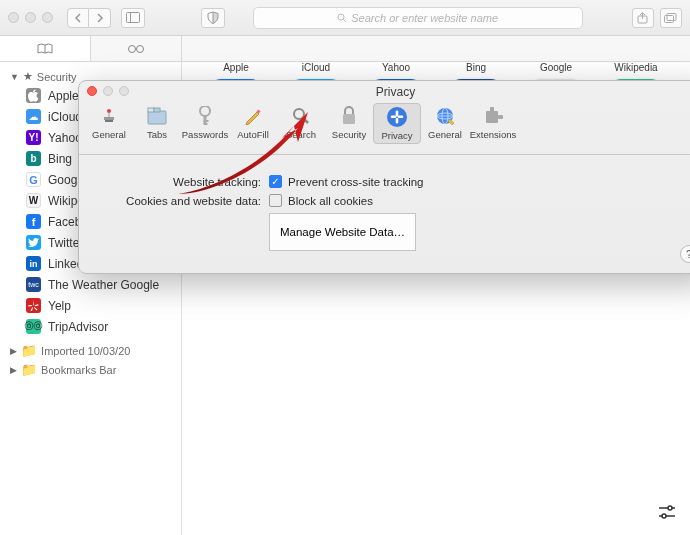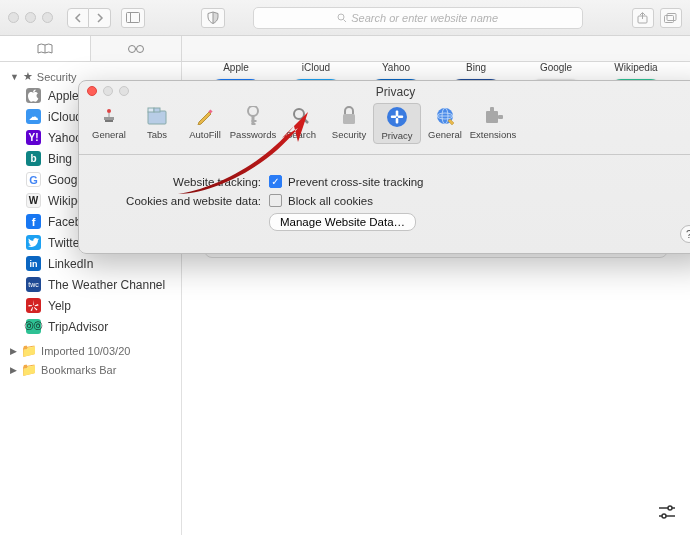--- a/index.html
+++ b/index.html
@@ -64,21 +64,21 @@
   .modal-toolbar{display:flex;padding:2px 6px 10px;gap:0;border-bottom:1px solid #c9c9c9;}
   .tool{display:flex;flex-direction:column;align-items:center;width:48px;padding:2px 0;font-size:9.5px;color:#444;border-radius:4px;}
   .tool.active{background:#dedede;border:1px solid #c3c3c3;}
   .tool-icon{width:22px;height:22px;display:flex;align-items:center;justify-content:center;margin-bottom:2px;}
   .modal-body{padding:14px 18px 16px;position:relative;}
   .field-row{display:flex;align-items:center;margin:6px 0;font-size:11.5px;color:#2b2b2b;}
   .field-label{width:172px;text-align:right;padding-right:8px;}
   .chk{width:13px;height:13px;border:1px solid #9a9a9a;border-radius:2px;display:inline-flex;align-items:center;justify-content:center;margin-right:6px;}
   .chk.checked{background:#2a7cf6;border-color:#2a7cf6;}
   .chk.checked:after{content:"✓";font-size:10px;color:#fff;}
-  .mbtn{padding:2px 10px;font-size:11.5px;background:#fdfdfd;border:1px solid #c4c4c4;border-radius:8px;}
+  .mbtn{padding:12px 10px;font-size:11.5px;background:#fdfdfd;border:1px solid #c4c4c4;border-radius:0;}
   .help{position:absolute;right:14px;bottom:10px;width:18px;height:18px;border:1px solid #bbb;border-radius:50%;display:flex;align-items:center;justify-content:center;font-size:11px;color:#555;background:#fafafa;}
 
   
   .arrow{position:absolute;left:170px;top:100px;pointer-events:none;}
 
   .sliders{position:absolute;right:14px;bottom:12px;color:#444;}
 </style>
 </head>
 <body>
 
@@ -219,21 +219,21 @@
         <div class="sb-item">
           <span class="favicon" style="background:#0a66c2;">
             <span style="color:#fff;font-weight:bold;font-size:9px">in</span>
           </span>
           <span>LinkedIn</span>
         </div>
         <div class="sb-item">
           <span class="favicon" style="background:#1f4a94;">
             <span style="color:#fff;font-size:7px;line-height:1">twc</span>
           </span>
-          <span>The Weather Channel</span>
+          <span>The Weather Google</span>
         </div>
         <div class="sb-item">
           <span class="favicon" style="background:#d32323;">
             <svg width="11" height="11" viewBox="0 0 11 11">
               <path d="M5 0 L5.8 5 L5 5.3 Z M6.5 5.5 L10 4 L10.5 5.5 L7 6.3 Z M6.3 7 L9.5 9.5 L8.5 10.5 L6 7.8 Z M5 7.2 L4 11 L2.5 10.5 L4.5 7 Z M4.3 6 L0.5 6.5 L0.5 5 L4 5.3 Z" fill="#fff"></path>
             </svg>
           </span>
           <span>Yelp</span>
         </div>
         <div class="sb-item">
@@ -354,37 +354,37 @@
           <svg width="20" height="18" viewBox="0 0 20 18">
             <rect x="1" y="4" width="18" height="13" rx="1" fill="#b8cde6" stroke="#8aa"></rect>
             <rect x="1" y="1" width="6" height="4" fill="#dde8f4" stroke="#8aa"></rect>
             <rect x="7" y="1" width="6" height="4" fill="#b8cde6" stroke="#8aa"></rect>
           </svg>
         </div>
         <span>Tabs</span>
       </div>
       <div class="tool">
         <div class="tool-icon">
-          <svg width="18" height="18" viewBox="0 0 18 18">
-            <path d="M3 15 L13 5 L15 7 L5 17 L2 18 Z" fill="#e8b84a" stroke="#b8923a"></path>
-            <rect x="13" y="3" width="3" height="3" transform="rotate(45 14.5 4.5)" fill="#e68"></rect>
-          </svg>
-        </div>
-        <span>AutoFill</span>
-      </div>
-      <div class="tool">
-        <div class="tool-icon">
           <svg width="14" height="20" viewBox="0 0 14 20">
             <ellipse cx="7" cy="5" rx="5" ry="5" fill="none" stroke="#aaa" stroke-width="2"></ellipse>
             <rect x="5.5" y="9" width="3" height="9" fill="#aaa"></rect>
             <rect x="5.5" y="14" width="5" height="2" fill="#aaa"></rect>
             <rect x="5.5" y="17" width="4" height="2" fill="#aaa"></rect>
           </svg>
         </div>
         <span>Passwords</span>
+      </div>
+      <div class="tool">
+        <div class="tool-icon">
+          <svg width="18" height="18" viewBox="0 0 18 18">
+            <path d="M3 15 L13 5 L15 7 L5 17 L2 18 Z" fill="#e8b84a" stroke="#b8923a"></path>
+            <rect x="13" y="3" width="3" height="3" transform="rotate(45 14.5 4.5)" fill="#e68"></rect>
+          </svg>
+        </div>
+        <span>AutoFill</span>
       </div>
       <div class="tool">
         <div class="tool-icon">
           <svg width="18" height="18" viewBox="0 0 18 18">
             <circle cx="7" cy="7" r="5" fill="none" stroke="#8a8a8a" stroke-width="2"></circle>
             <line x1="11" y1="11" x2="16" y2="16" stroke="#8a8a8a" stroke-width="2.5"></line>
           </svg>
         </div>
         <span>Search</span>
       </div>

